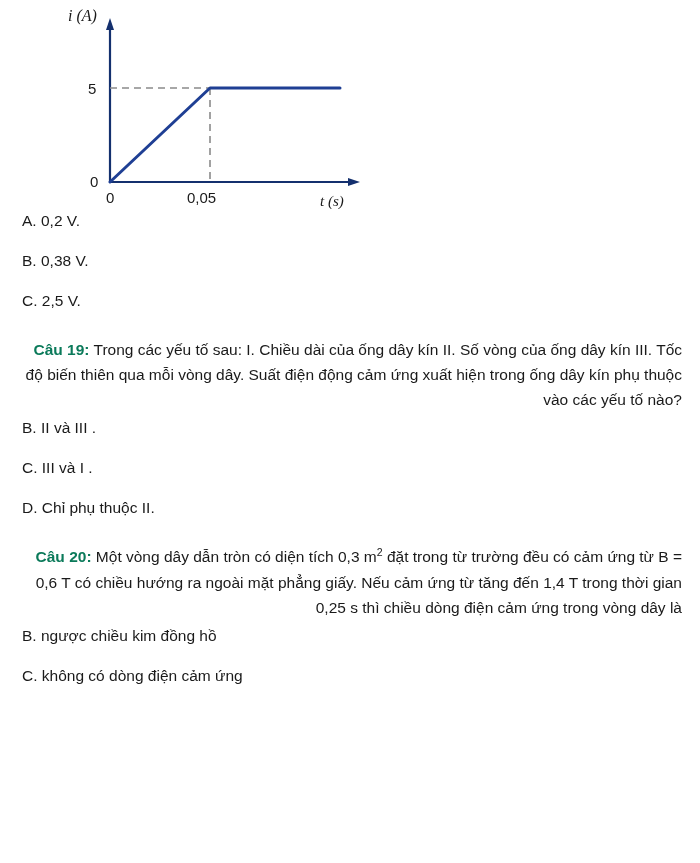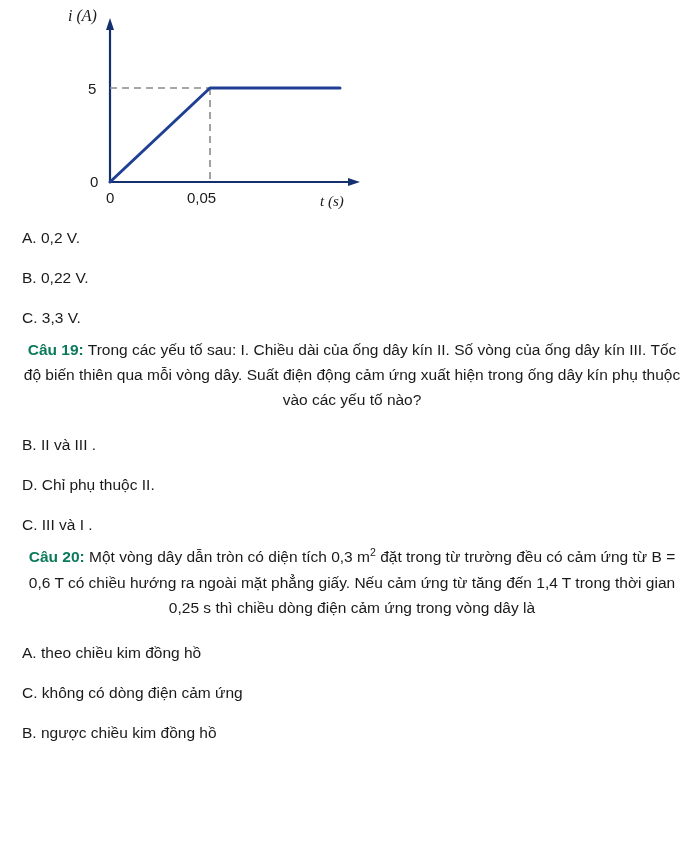--- a/index.html
+++ b/index.html
@@ -37,28 +37,28 @@
   .answer {
     font-size: 15.5px;
     line-height: 1.5;
     margin: 0 0 0 4px;
     padding: 0;
     color: #1a1a1a;
   }
   .answer-row {
     height: 40px;
     display: flex;
-    align-items: flex-end;
+    align-items: flex-start;
   }
   .question {
     font-size: 15.5px;
     line-height: 1.62;
     margin: 8px 0 4px 4px;
     color: #1a1a1a;
-    text-align: center;
+    text-align: right;
   }
   .q-label {
     font-weight: bold;
     color: #0b7a5a;
   }
   .q-body {
     color: #1a1a1a;
   }
   sup {
     font-size: 0.68em;
@@ -95,69 +95,63 @@
 
   <div class="answer-row">
     <div class="answer">
       <span>A.</span>
       <span>0,2 V.</span>
     </div>
   </div>
   <div class="answer-row">
     <div class="answer">
       <span>B.</span>
-      <span>0,22 V.</span>
+      <span>0,38 V.</span>
     </div>
   </div>
   <div class="answer-row">
     <div class="answer">
       <span>C.</span>
-      <span>3,3 V.</span>
+      <span>2,5 V.</span>
     </div>
   </div>
 
   <p class="question">
     <span class="q-label">Câu 19:</span><span class="q-body"> Trong các yếu tố sau: I. Chiều dài của ống dây kín II. Số vòng của ống dây kín III. Tốc độ biến thiên qua mỗi vòng dây. Suất điện động cảm ứng xuất hiện trong ống dây kín phụ thuộc vào các yếu tố nào?</span>
   </p>
 
   <div class="answer-row">
     <div class="answer">
       <span>B.</span>
       <span>II và III .</span>
     </div>
   </div>
   <div class="answer-row">
     <div class="answer">
-      <span>D.</span>
-      <span>Chỉ phụ thuộc II.</span>
+      <span>C.</span>
+      <span>III và I .</span>
     </div>
   </div>
   <div class="answer-row">
     <div class="answer">
-      <span>C.</span>
-      <span>III và I .</span>
+      <span>D.</span>
+      <span>Chỉ phụ thuộc II.</span>
     </div>
   </div>
 
   <p class="question">
     <span class="q-label">Câu 20:</span><span class="q-body"> Một vòng dây dẫn tròn có diện tích 0,3 m</span><sup>2</sup><span class="q-body"> đặt trong từ trường đều có cảm ứng từ B = 0,6 T có chiều hướng ra ngoài mặt phẳng giấy. Nếu cảm ứng từ tăng đến 1,4 T trong thời gian 0,25 s thì chiều dòng điện cảm ứng trong vòng dây là</span>
   </p>
 
   <div class="answer-row">
     <div class="answer">
-      <span>A.</span>
-      <span>theo chiều kim đồng hồ</span>
+      <span>B.</span>
+      <span>ngược chiều kim đồng hồ</span>
     </div>
   </div>
   <div class="answer-row">
     <div class="answer">
       <span>C.</span>
       <span>không có dòng điện cảm ứng</span>
     </div>
   </div>
-  <div class="answer-row">
-    <div class="answer">
-      <span>B.</span>
-      <span>ngược chiều kim đồng hồ</span>
-    </div>
-  </div>
 
 </div>
 
 </body></html>

